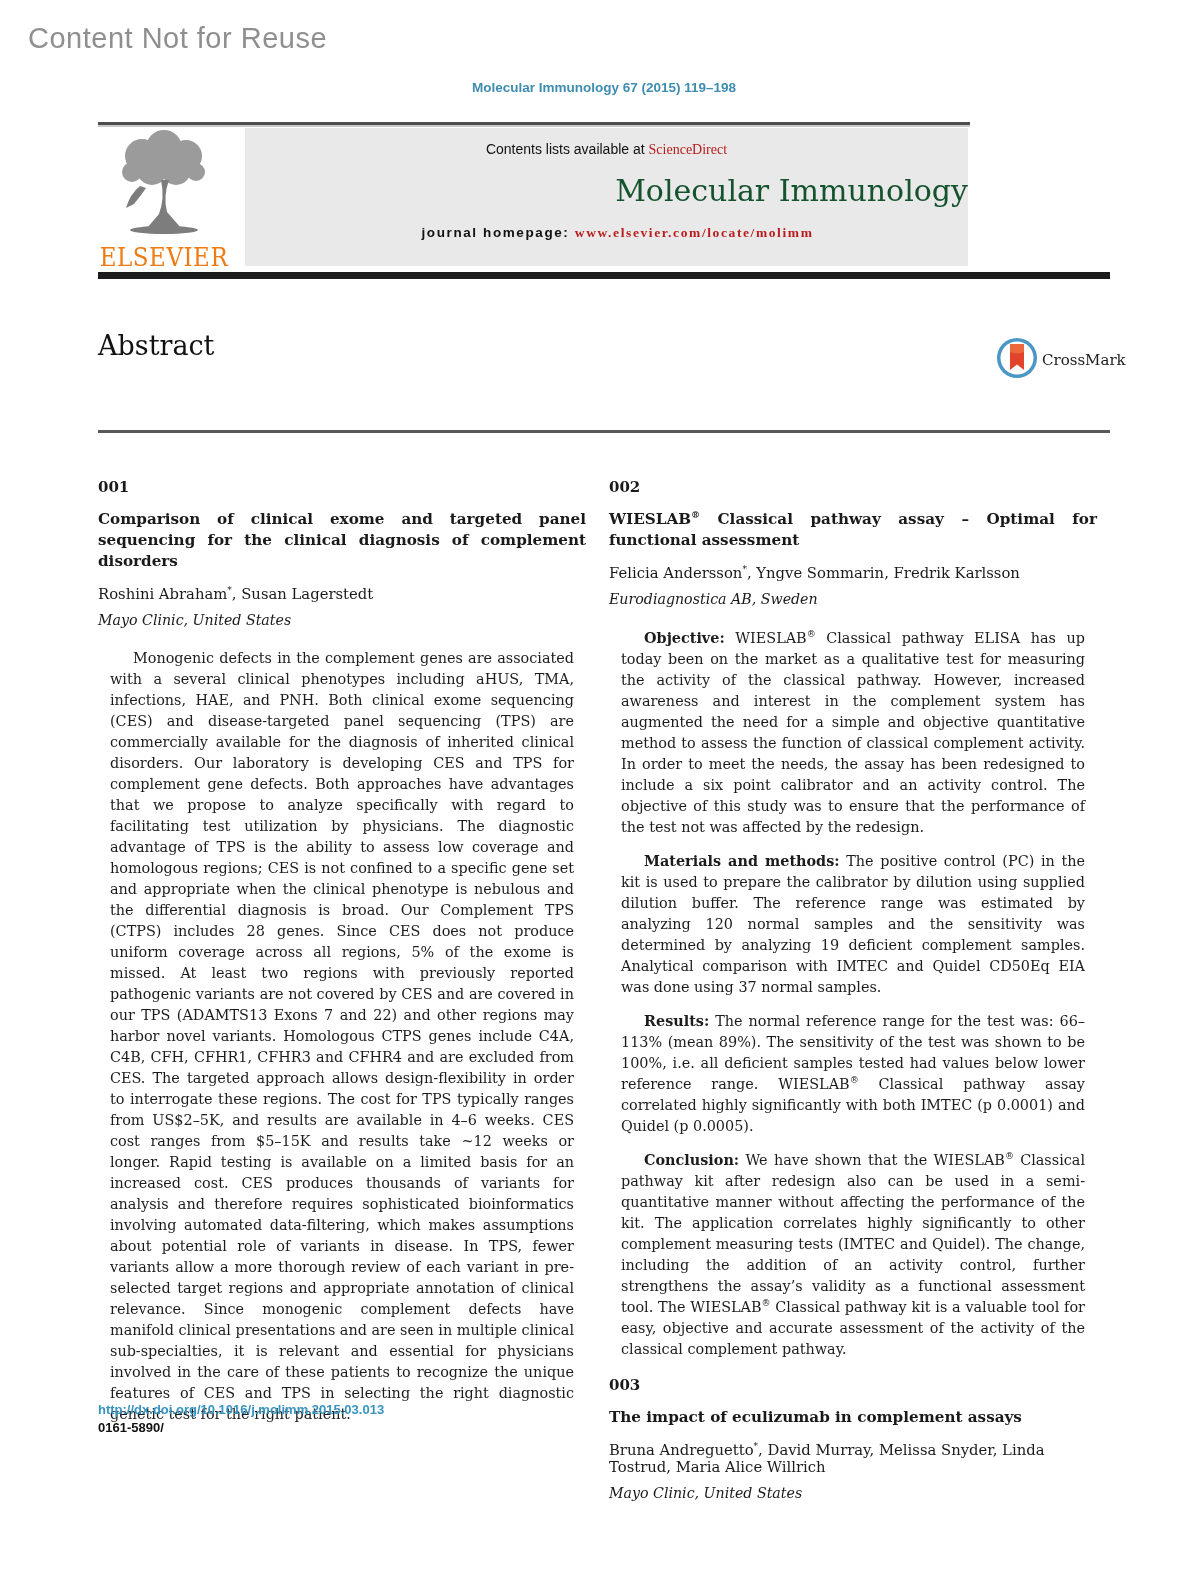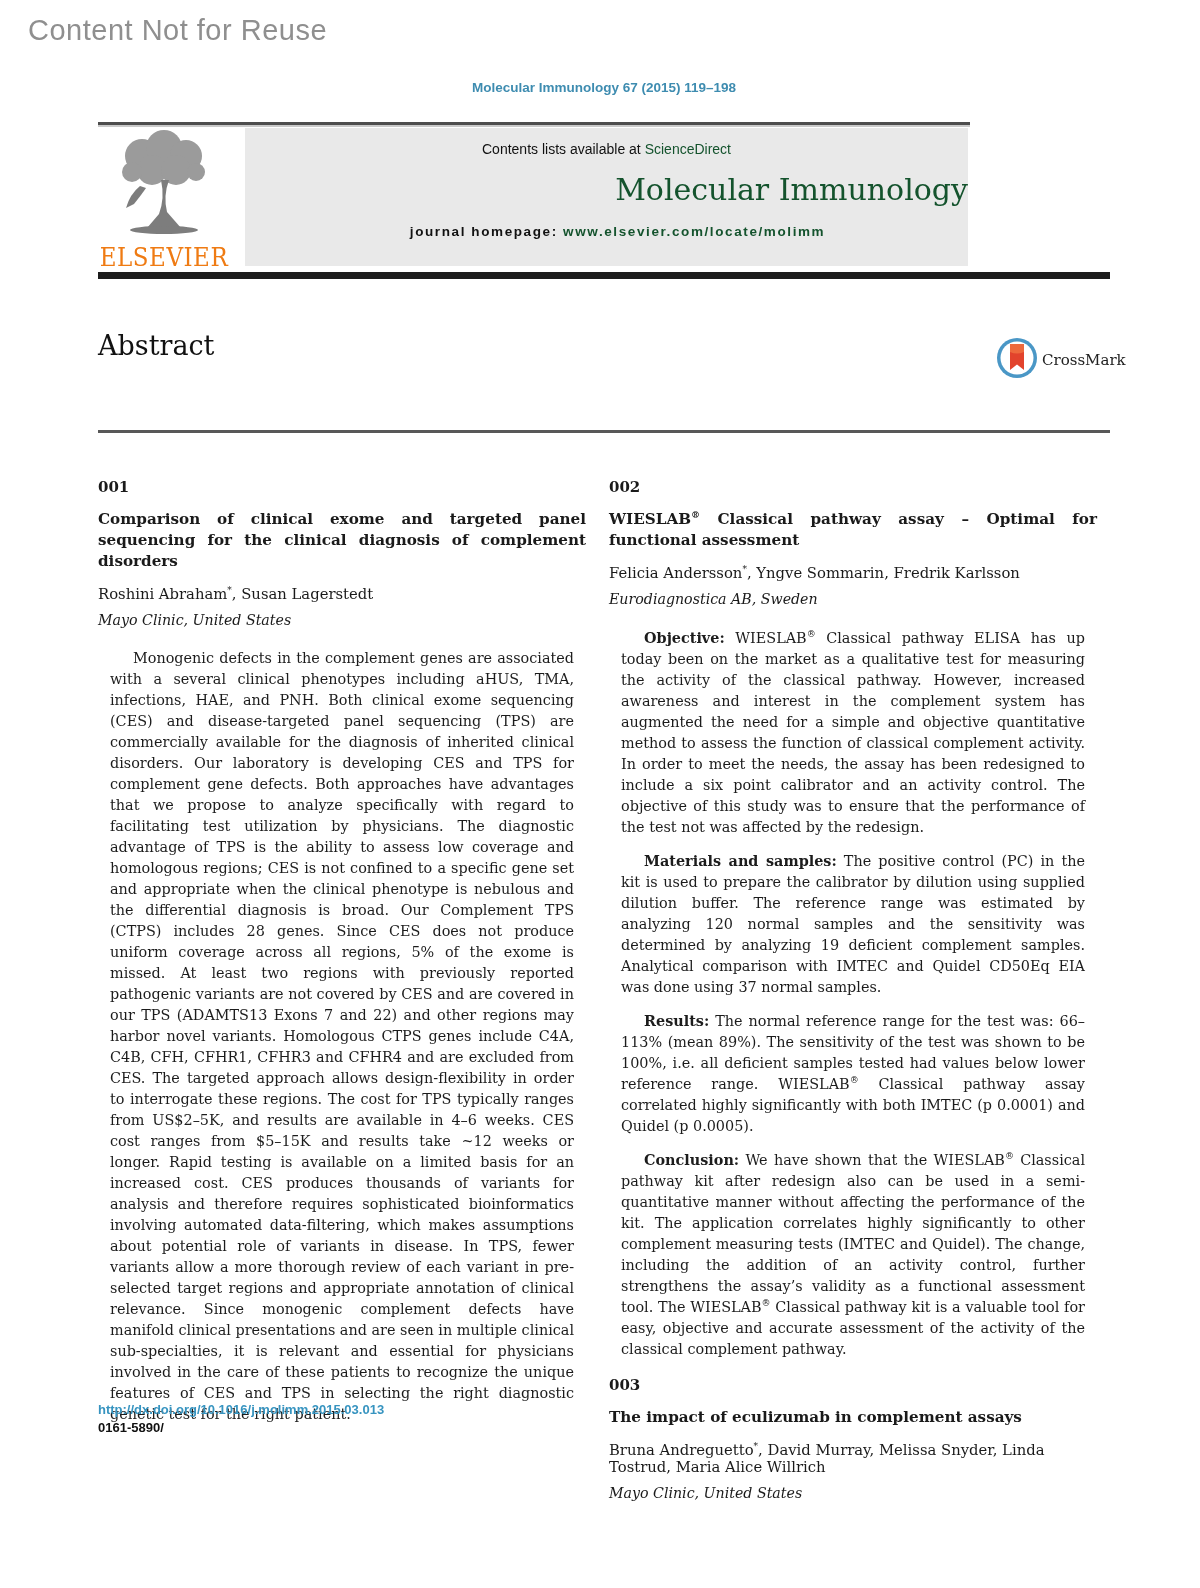--- a/index.html
+++ b/index.html
@@ -1,38 +1,38 @@
 <!DOCTYPE html>
 <html><head>
 <meta charset="utf-8">
 <style>
   html,body{margin:0;padding:0;background:#ffffff;}
   #page{position:relative;width:1200px;height:1588px;background:#fff;overflow:hidden;
         font-family:"DejaVu Serif",serif;color:#1a1a1a;}
 
   
-  .watermark{position:absolute;left:28px;top:14px;font-family:"Liberation Sans",sans-serif;
+  .watermark{position:absolute;left:28px;top:22px;font-family:"Liberation Sans",sans-serif;
              font-size:29px;color:#8f8f8f;letter-spacing:0.5px;}
 
   
   .citation{position:absolute;left:0;top:80px;width:1208px;text-align:center;
             font-family:"Liberation Sans",sans-serif;font-size:13.5px;font-weight:700;color:#3e8cb0;}
 
   
   .band{position:absolute;left:98px;top:122px;width:1012px;height:160px;}
   .band-topline{position:absolute;left:0;top:0;width:872px;height:3px;background:#4d4d4d;border-bottom:2px solid #c9c9c9;}
   .band-blackbar{position:absolute;left:0;top:150px;width:1012px;height:7px;background:#1c1c1c;}
 
   .elsevier-block{position:absolute;left:0;top:8px;width:132px;height:140px;text-align:center;}
   .elsevier-word{font-family:"DejaVu Serif",serif;font-size:23px;color:#ef7b13;letter-spacing:0.5px;
                  margin-top:2px;transform:scaleY(1.12);}
 
   .banner-box{position:absolute;left:147px;top:6px;width:723px;height:138px;background:#e9e9e9;text-align:center;}
   .contents-line{margin-top:13px;font-family:"Liberation Sans",sans-serif;font-size:14px;color:#111;}
-  .link-blue{color:#14532d;text-decoration:none;}
+  .link-blue{color:#b91c1c;text-decoration:none;font-family:Liberation Serif, serif;}
   .journal-title{margin-top:15px;font-family:"DejaVu Serif",serif;font-size:30px;color:#14532d;text-align:right;}
   .homepage-line{margin-top:17px;font-family:"Liberation Sans",sans-serif;font-size:13.5px;font-weight:700;
                  letter-spacing:1.6px;color:#111;padding-left:22px;}
 
   .cover{position:absolute;left:899px;top:0;width:111px;height:143px;
          background:linear-gradient(180deg,#d9ad56 0%,#cfa04a 55%,#b8883a 100%);
          border-left:3px solid #7e5f24;border-right:3px solid #7e5f24;box-sizing:border-box;text-align:center;}
   .cover-mark{position:absolute;left:5px;top:4px;width:10px;height:12px;background:#4a3a12;opacity:.75;}
   .cover-mark2{position:absolute;right:5px;top:5px;width:26px;height:4px;background:#6b5420;opacity:.6;}
   .cover-title{margin-top:22px;font-family:"DejaVu Serif",serif;font-weight:700;font-size:10.5px;
@@ -143,21 +143,21 @@
         </article>
       </div>
     <div class="col">
         <article class="abstract">
           <div class="abs-num">002</div>
           <h3 class="abs-title">WIESLAB<sup>®</sup> Classical pathway assay – Optimal for functional assessment</h3>
           <p class="abs-authors">Felicia Andersson<sup>*</sup>, Yngve Sommarin, Fredrik Karlsson</p>
           <p class="abs-affil">Eurodiagnostica AB, Sweden</p>
           <div class="abs-body">
             <p><b>Objective:</b> WIESLAB<sup>®</sup> Classical pathway ELISA has up today been on the market as a qualitative test for measuring the activity of the classical pathway. However, increased awareness and interest in the complement system has augmented the need for a simple and objective quantitative method to assess the function of classical complement activity. In order to meet the needs, the assay has been redesigned to include a six point calibrator and an activity control. The objective of this study was to ensure that the performance of the test not was affected by the redesign.</p>
-            <p><b>Materials and samples:</b> The positive control (PC) in the kit is used to prepare the calibrator by dilution using supplied dilution buffer. The reference range was estimated by analyzing 120 normal samples and the sensitivity was determined by analyzing 19 deficient complement samples. Analytical comparison with IMTEC and Quidel CD50Eq EIA was done using 37 normal samples.</p>
+            <p><b>Materials and methods:</b> The positive control (PC) in the kit is used to prepare the calibrator by dilution using supplied dilution buffer. The reference range was estimated by analyzing 120 normal samples and the sensitivity was determined by analyzing 19 deficient complement samples. Analytical comparison with IMTEC and Quidel CD50Eq EIA was done using 37 normal samples.</p>
             <p><b>Results:</b> The normal reference range for the test was: 66–113% (mean 89%). The sensitivity of the test was shown to be 100%, i.e. all deficient samples tested had values below lower reference range. WIESLAB<sup>®</sup> Classical pathway assay correlated highly significantly with both IMTEC (p 0.0001) and Quidel (p 0.0005).</p>
             <p><b>Conclusion:</b> We have shown that the WIESLAB<sup>®</sup> Classical pathway kit after redesign also can be used in a semi-quantitative manner without affecting the performance of the kit. The application correlates highly significantly to other complement measuring tests (IMTEC and Quidel). The change, including the addition of an activity control, further strengthens the assay’s validity as a functional assessment tool. The WIESLAB<sup>®</sup> Classical pathway kit is a valuable tool for easy, objective and accurate assessment of the activity of the classical complement pathway.</p>
           </div>
         </article>
         <article class="abstract">
           <div class="abs-num">003</div>
           <h3 class="abs-title">The impact of eculizumab in complement assays</h3>
           <p class="abs-authors">Bruna Andreguetto<sup>*</sup>, David Murray, Melissa Snyder, Linda Tostrud, Maria Alice Willrich</p>
           <p class="abs-affil">Mayo Clinic, United States</p>
         </article>

